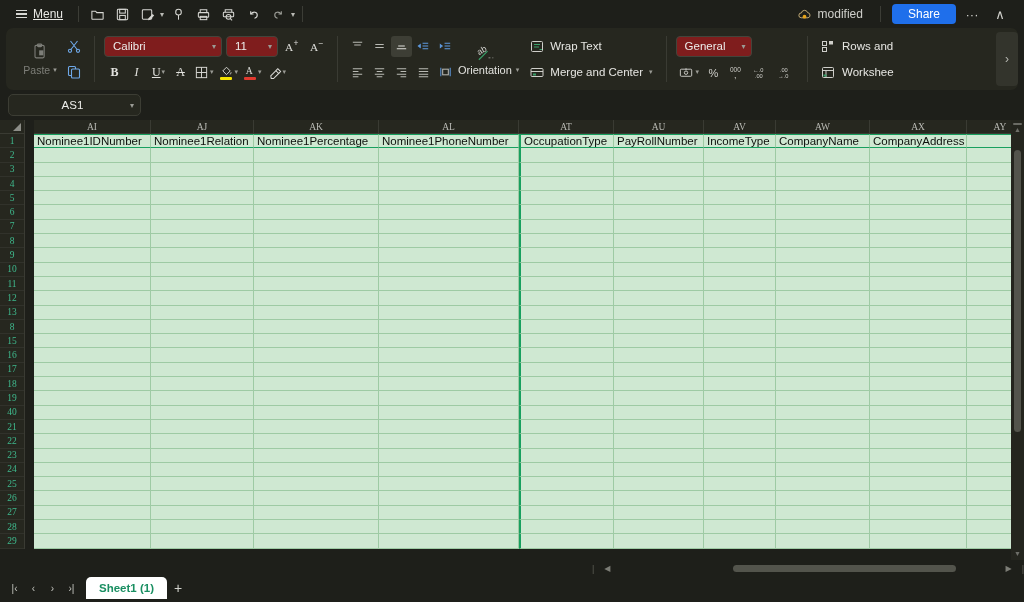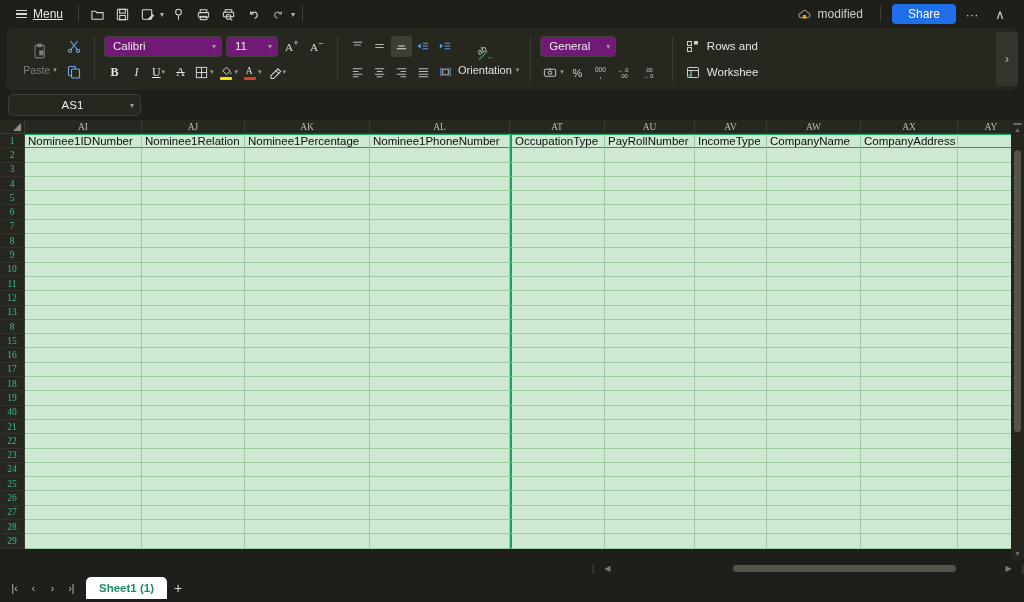--- a/index.html
+++ b/index.html
@@ -59,21 +59,21 @@
   .paste-col { width: 46px; display: flex; flex-direction: column; align-items: center; justify-content: center; gap: 2px; cursor: pointer; }
   .paste-col .lbl { font-size: 10.5px; color: #7d7e78; display: flex; align-items: center; gap: 2px; }
   .cut-copy { display: flex; flex-direction: column; gap: 5px; align-items: center; justify-content: center; }
   .mini-btn { width: 22px; height: 21px; display: flex; align-items: center; justify-content: center; border-radius: 3px; cursor: pointer; }
 
   
   .font-col { display: flex; flex-direction: column; gap: 5px; justify-content: center; }
   .font-row1 { display: flex; align-items: center; gap: 4px; }
   .font-row2 { display: flex; align-items: center; gap: 1px; }
   .combo {
-    background: #701a75; border: 1px solid #43443b; border-radius: 4px;
+    background: #7f1d1d; border: 1px solid #43443b; border-radius: 4px;
     height: 21px; display: flex; align-items: center; padding: 0 5px 0 8px;
     font-size: 11.5px; color: #ececea; cursor: pointer;
   }
   .combo .cv { flex: 1; }
   .combo .chev { color: #9a9b95; font-size: 8px; margin-left: 6px; }
   .cb-font { width: 118px; }
   .cb-size { width: 52px; }
   .cb-general { width: 76px; }
   .tbtn { height: 21px; min-width: 21px; padding: 0 2px; display: flex; align-items: center; justify-content: center; border-radius: 3px; cursor: pointer; color: #e2e2de; font-size: 12px; }
   .tbtn.on { background: #3d3e35; }
@@ -130,21 +130,21 @@
     content: ""; position: absolute; right: 3px; bottom: 2px;
     border-style: solid; border-width: 0 0 8px 8px;
     border-color: transparent transparent #8d8e88 transparent;
   }
   .rowhdrs { background: #26271f; border-right: 1px solid #3a3b33; }
   .rowh {
     height: 14.3px; display: flex; align-items: center; justify-content: center;
     font-size: 9.5px; color: #3fba8e; font-family: "Liberation Serif", serif;
     border-bottom: 1px solid #31322b; cursor: pointer;
   }
-  .gridmain { flex: 1; display: flex; flex-direction: column; overflow: hidden; position: relative; }
+  .gridmain { flex: 1; display: flex; flex-direction: column; overflow: hidden; position: relative; margin-left: 9px; }
   .colhdr-row { height: 14px; display: flex; background: #26271f; border-bottom: 1px solid #3a3b33; }
   .colh {
     display: flex; align-items: center; justify-content: center;
     font-size: 9.5px; color: #b9bab4; font-family: "Liberation Serif", serif;
     border-right: 1px solid #3a3b33; cursor: pointer; flex: 0 0 auto;
   }
   .cellarea { flex: 1; position: relative; overflow: hidden; }
   .crow { display: flex; height: 14.3px; }
   .cell {
     background: #cfe8d2; border-right: 1px solid #9ecaa4; border-bottom: 1px solid #9ecaa4;
@@ -444,20 +444,39 @@
     <div class="orient">
       <svg width="27" height="22" viewBox="0 0 28 22" fill="none">
           <text x="3" y="11" font-size="9" fill="#d4d4d0" transform="rotate(-30 8 10)">ab</text>
           <path d="M4 18l9-9" stroke="#3aa06a" stroke-width="1.2"></path>
           <path d="M14 16h5" stroke="#8e8f89" stroke-width="1" stroke-dasharray="2 2"></path>
         </svg>
       <span class="lbl">
           <span>Orientation</span>
           <span class="chevd">▾</span>
         </span>
+    </div>
+    <div class="wrapcol">
+      <div class="wrapitem">
+        <svg width="16" height="15" viewBox="0 0 16 15" fill="none" stroke="#cfcfca" stroke-width="1">
+            <rect x="2.5" y="2.5" width="11" height="10" rx="1"></rect>
+            <path d="M5 5.5h6M5 8h5" stroke="#3aa06a"></path>
+            <path d="M10.5 10.5h2.5" stroke="#3aa06a"></path>
+          </svg>
+        <span>Wrap Text</span>
+      </div>
+      <div class="wrapitem">
+        <svg width="16" height="15" viewBox="0 0 16 15" fill="none" stroke="#cfcfca" stroke-width="1">
+            <rect x="2" y="3.5" width="12" height="8" rx="1"></rect>
+            <path d="M2 6.5h12"></path>
+            <path d="M4 8.5h3v2H4z" fill="#3aa06a" stroke="none"></path>
+          </svg>
+        <span>Merge and Center</span>
+        <span class="chevd">▾</span>
+      </div>
     </div>
   </div>
   <div class="rsep"></div>
 
   <div class="rgroup">
     <div class="num-col">
       <div class="num-row">
         <div class="combo cb-general">
           <span class="cv">General</span>
           <span class="chev">▾</span>

